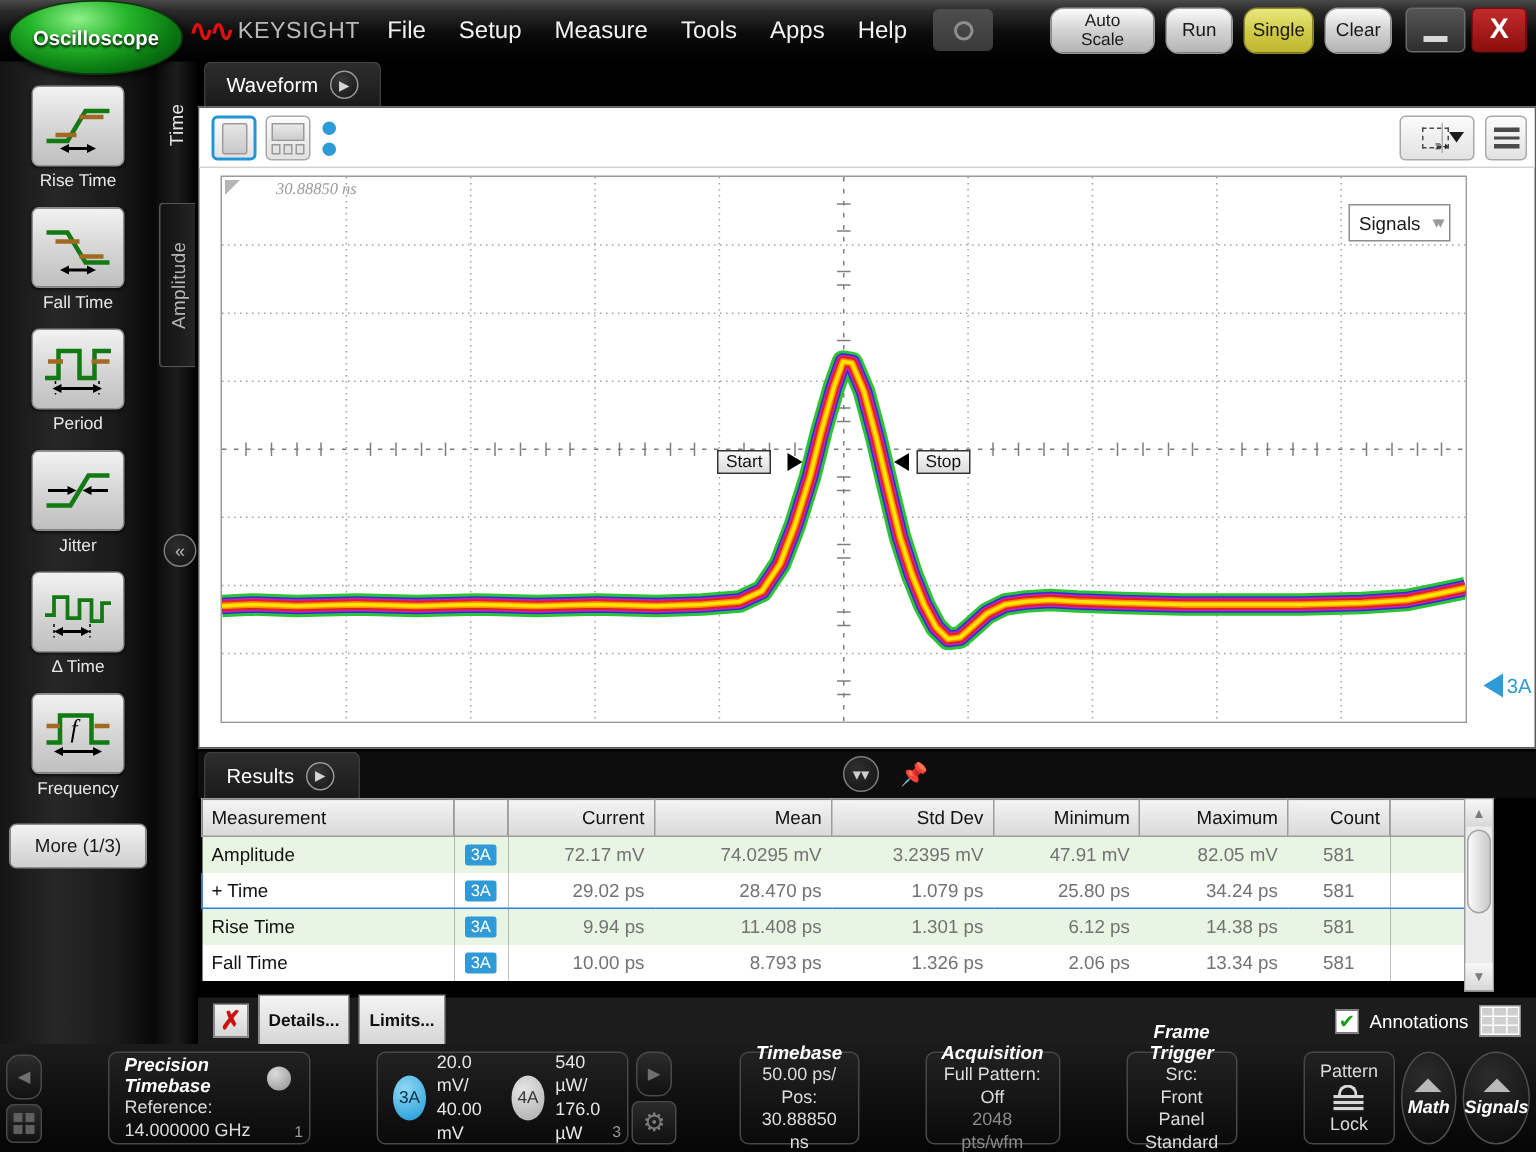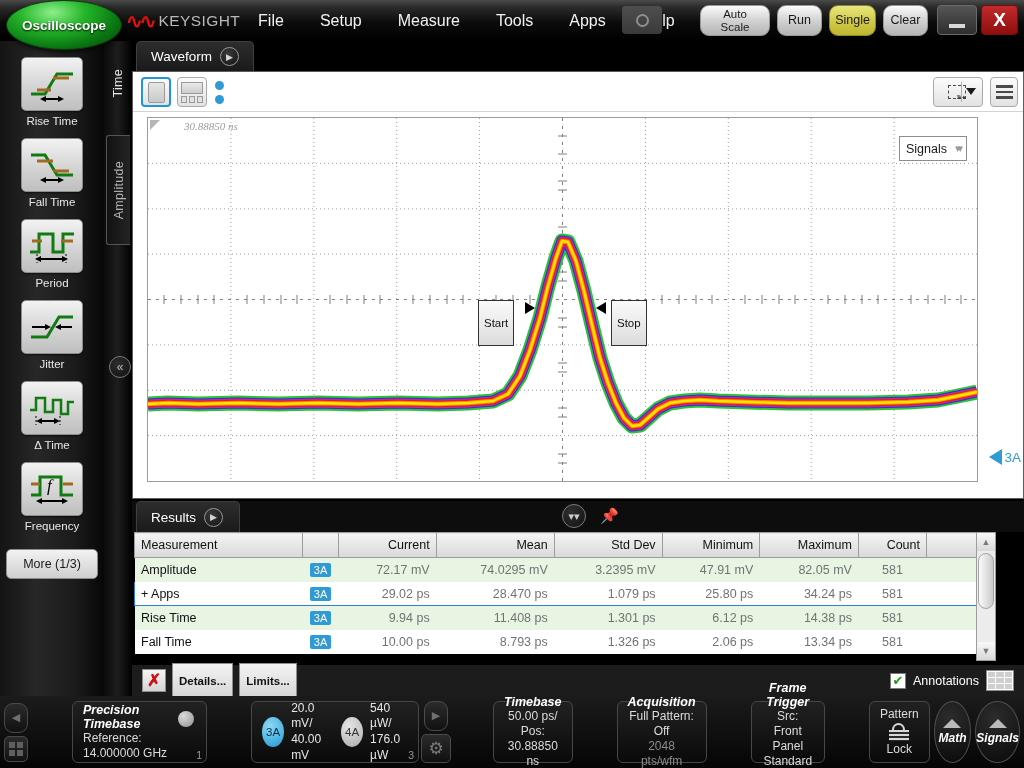--- a/index.html
+++ b/index.html
@@ -20,21 +20,21 @@
   .logo-ell {
     width: 116px; height: 50px; border-radius: 50%;
     background: radial-gradient(ellipse at 40% 24%, #8ef08a 0%, #25b52a 34%, #0a7a12 66%, #053d08 100%);
     border: 1px solid #0d3a0d;
     display: flex; align-items: center; justify-content: center;
     box-shadow: 0 2px 5px rgba(0,0,0,.8);
   }
   .logo-ell span { font-size: 13.5px; font-weight: bold; color: #fff; text-shadow: 0 1px 2px #000; }
   .brand-wave { margin-left: 126px; color: #e01010; font-size: 20px; letter-spacing: -3px; font-weight: bold; }
   .brand-name { color: #b9b9b9; font-size: 15.5px; margin-left: 5px; letter-spacing: .4px; }
-  .menu { display: flex; align-items: center; margin-left: 16px; gap: 32px; }
+  .menu { display: flex; align-items: center; margin-left: 16px; gap: 18px; }
   .menu-item { font-size: 16px; color: #f2f2f2; cursor: default; padding: 2px 2px; }
   .cam-btn {
     position: absolute; left: 622px; top: 6px; width: 40px; height: 28px; border-radius: 4px;
     background: linear-gradient(to bottom,#4e4e4e,#3a3a3a); display:flex; align-items:center; justify-content:center;
   }
   .cam-lens { width: 13px; height: 13px; border-radius: 50%; border: 2px solid #8e8e8e; }
   .tb-btns { position: absolute; left: 700px; top: 5px; display: flex; gap: 7px; align-items: center; }
   .pill {
     border-radius: 9px; border: 1px solid #9a9a9a;
     background: linear-gradient(to bottom,#fbfbfb,#d2d2d2 50%,#b4b4b4);
@@ -149,21 +149,21 @@
   .corner-tri { position: absolute; left: 2px; top: 2px; width: 0; height: 0;
     border-left: 10px solid #b5b5b5; border-bottom: 10px solid transparent; z-index: 4; }
   .signals-box {
     position: absolute; right: 10px; top: 18px; height: 25px; padding: 0 6px;
     border: 1px solid #8d8d8d; background: #fff; display: flex; align-items: center; gap: 8px;
     font-size: 12.5px; color: #1a1a1a; z-index: 6; cursor: pointer;
   }
   .chev { color: #9a9a9a; font-size: 11px; letter-spacing: -3px; }
   .marker-lbl {
     position: absolute; border: 1px solid #333; background: linear-gradient(to bottom,#fafafa,#dcdcdc);
-    font-size: 11.5px; color: #111; padding: 16px 5px; z-index: 7; cursor: pointer;
+    font-size: 11.5px; color: #111; padding: 1px 5px; z-index: 7; cursor: pointer;
   }
   .arrow-r { position: absolute; z-index: 7; width:0;height:0; border-top:6px solid transparent;border-bottom:6px solid transparent;border-left:10px solid #000; }
   .arrow-l { position: absolute; z-index: 7; width:0;height:0; border-top:6px solid transparent;border-bottom:6px solid transparent;border-right:10px solid #000; }
   .chan-marker { position: absolute; right: 2px; top: 377px; display: flex; align-items: center; gap: 2px; z-index: 8; }
   .chan-tri { width:0;height:0;border-top:8px solid transparent;border-bottom:8px solid transparent;border-right:13px solid #2e9ad6; }
   .chan-txt { font-size: 13.5px; color: #2e9ad6; }
 
   
   .results { position: absolute; left: 0; top: 460px; width: 892px; height: 195px; background: #000; }
   .res-tabstrip { position: relative; height: 31px; background:#0d0d0d; }
@@ -598,21 +598,21 @@
             <td class="badge-cell"><span class="badge">3A</span></td>
             <td class="val">72.17 mV</td>
             <td class="val">74.0295 mV</td>
             <td class="val">3.2395 mV</td>
             <td class="val">47.91 mV</td>
             <td class="val">82.05 mV</td>
             <td class="val" style="text-align:center">581</td>
             <td class="pad"></td>
           </tr>
           <tr class="row-sel">
-            <td class="name">+ Apps</td>
+            <td class="name">+ Time</td>
             <td class="badge-cell"><span class="badge">3A</span></td>
             <td class="val">29.02 ps</td>
             <td class="val">28.470 ps</td>
             <td class="val">1.079 ps</td>
             <td class="val">25.80 ps</td>
             <td class="val">34.24 ps</td>
             <td class="val" style="text-align:center">581</td>
             <td class="pad"></td>
           </tr>
           <tr class="row-alt">

